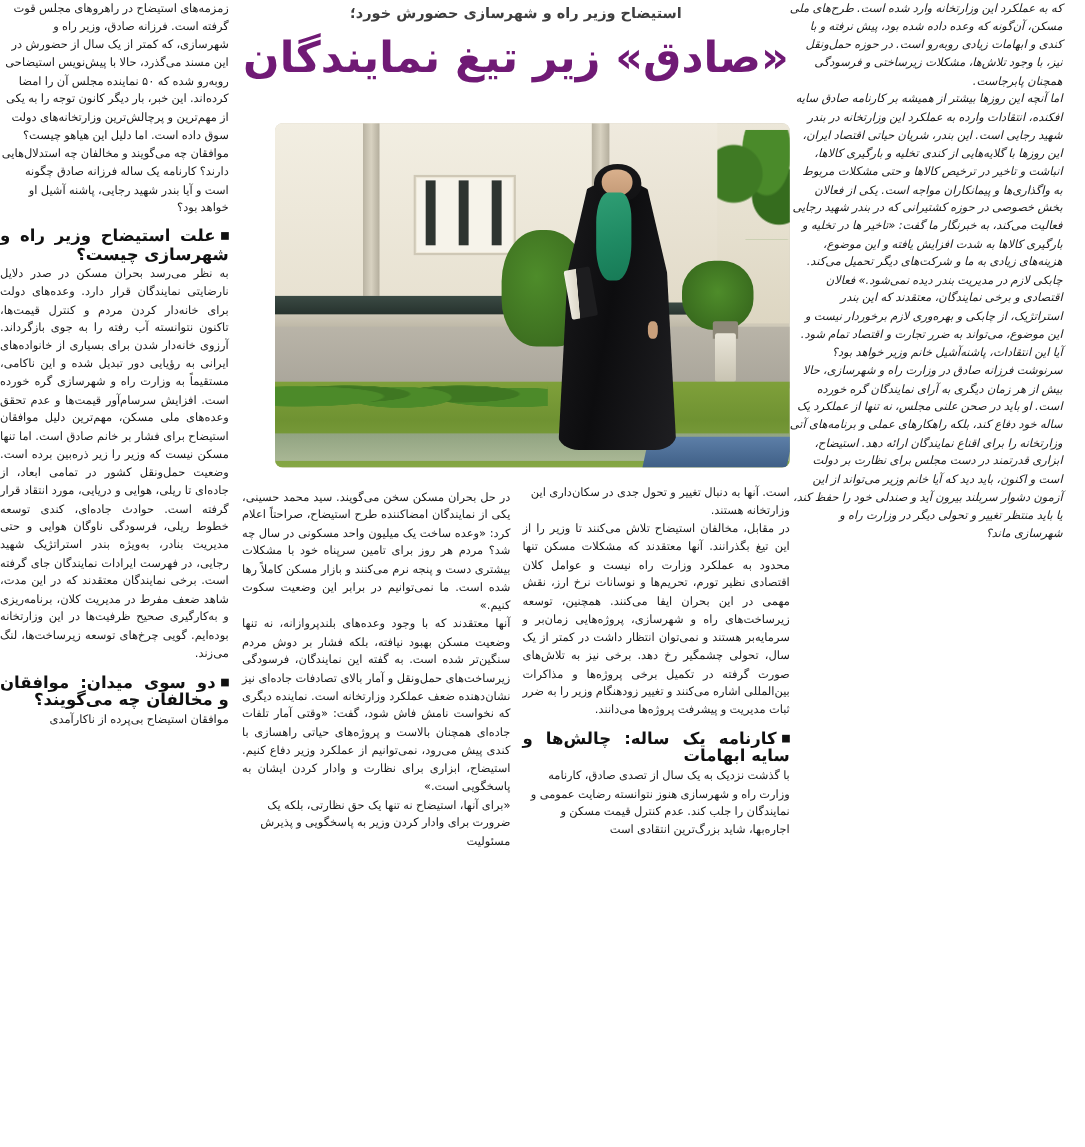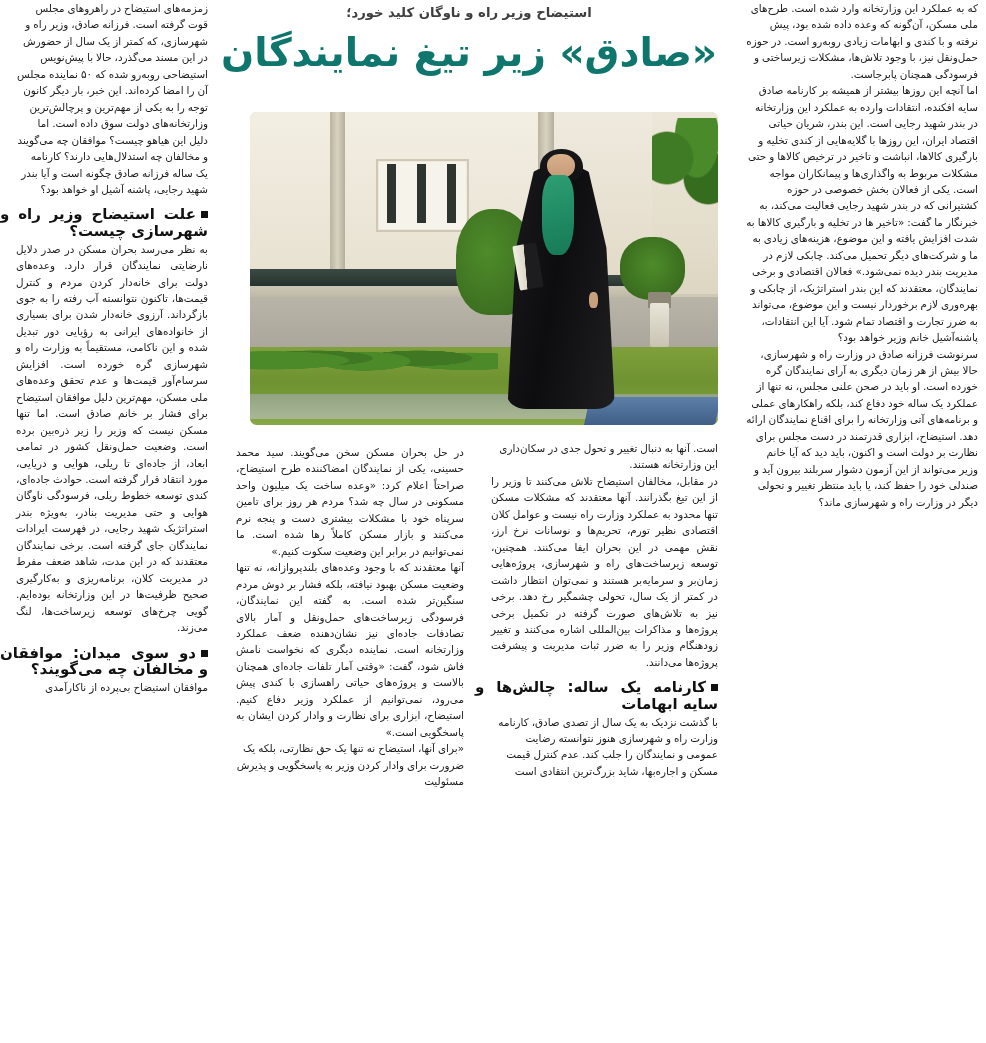--- a/index.html
+++ b/index.html
@@ -23,29 +23,29 @@
     background: #ffffff;
   }
 
   
   .col {
     position: absolute;
     top: 0;
     box-sizing: border-box;
   }
   .col-1 { right: 778px; width: 208px; }
-  .col-4 { right: 8px;   width: 248px; }   
+  .col-4 { right: 20px;   width: 248px; font-style: italic; }   
 
   
   .body-text {
     font-size: 10.4px;
     line-height: 16.45px;
     text-align: justify;
     text-justify: inter-word;
-    margin: 0 0 0 16px;
+    margin: 0 0 0 0;
     letter-spacing: -0.1px;
     word-spacing: -0.3px;
   }
   .body-text.last-right { text-align: right; }
   .body-text + .body-text { margin-top: 0; }
 
   
   .sec-head {
     font-size: 15px;
     line-height: 16.6px;
@@ -76,21 +76,21 @@
     font-size: 13.2px;
     font-weight: bold;
     color: #3f3f3f;
     line-height: 19px;
     margin: 3px 0 0 0;
     letter-spacing: -0.2px;
   }
   #headline {
     font-size: 39px;
     font-weight: bold;
-    color: #0f766e;
+    color: #701a75;
     line-height: 49px;
     margin: 6px 0 0 0;
     letter-spacing: -1px;
     white-space: nowrap;
   }
 
   
   #photo-wrap {
     position: absolute;
     top: 112px;
@@ -248,21 +248,21 @@
     right: 522px;
     width: 244px;
   }
 </style>
 </head>
 <body>
 
 <div id="page">
 
   <div id="headline-block">
-    <div id="kicker">استیضاح وزیر راه و ناوگان کلید خورد؛</div>
+    <div id="kicker">استیضاح وزیر راه و شهرسازی حضورش خورد؛</div>
     <div id="headline">«صادق» زیر تیغ نمایندگان</div>
   </div>
 
   <div id="photo-wrap">
     <div id="photo">
       <div class="ph-sky"></div>
       <div class="ph-bldg-main"></div>
       <div class="ph-bldg-right"></div>
       <div class="ph-pilaster p1"></div>
       <div class="ph-pilaster p2"></div>

